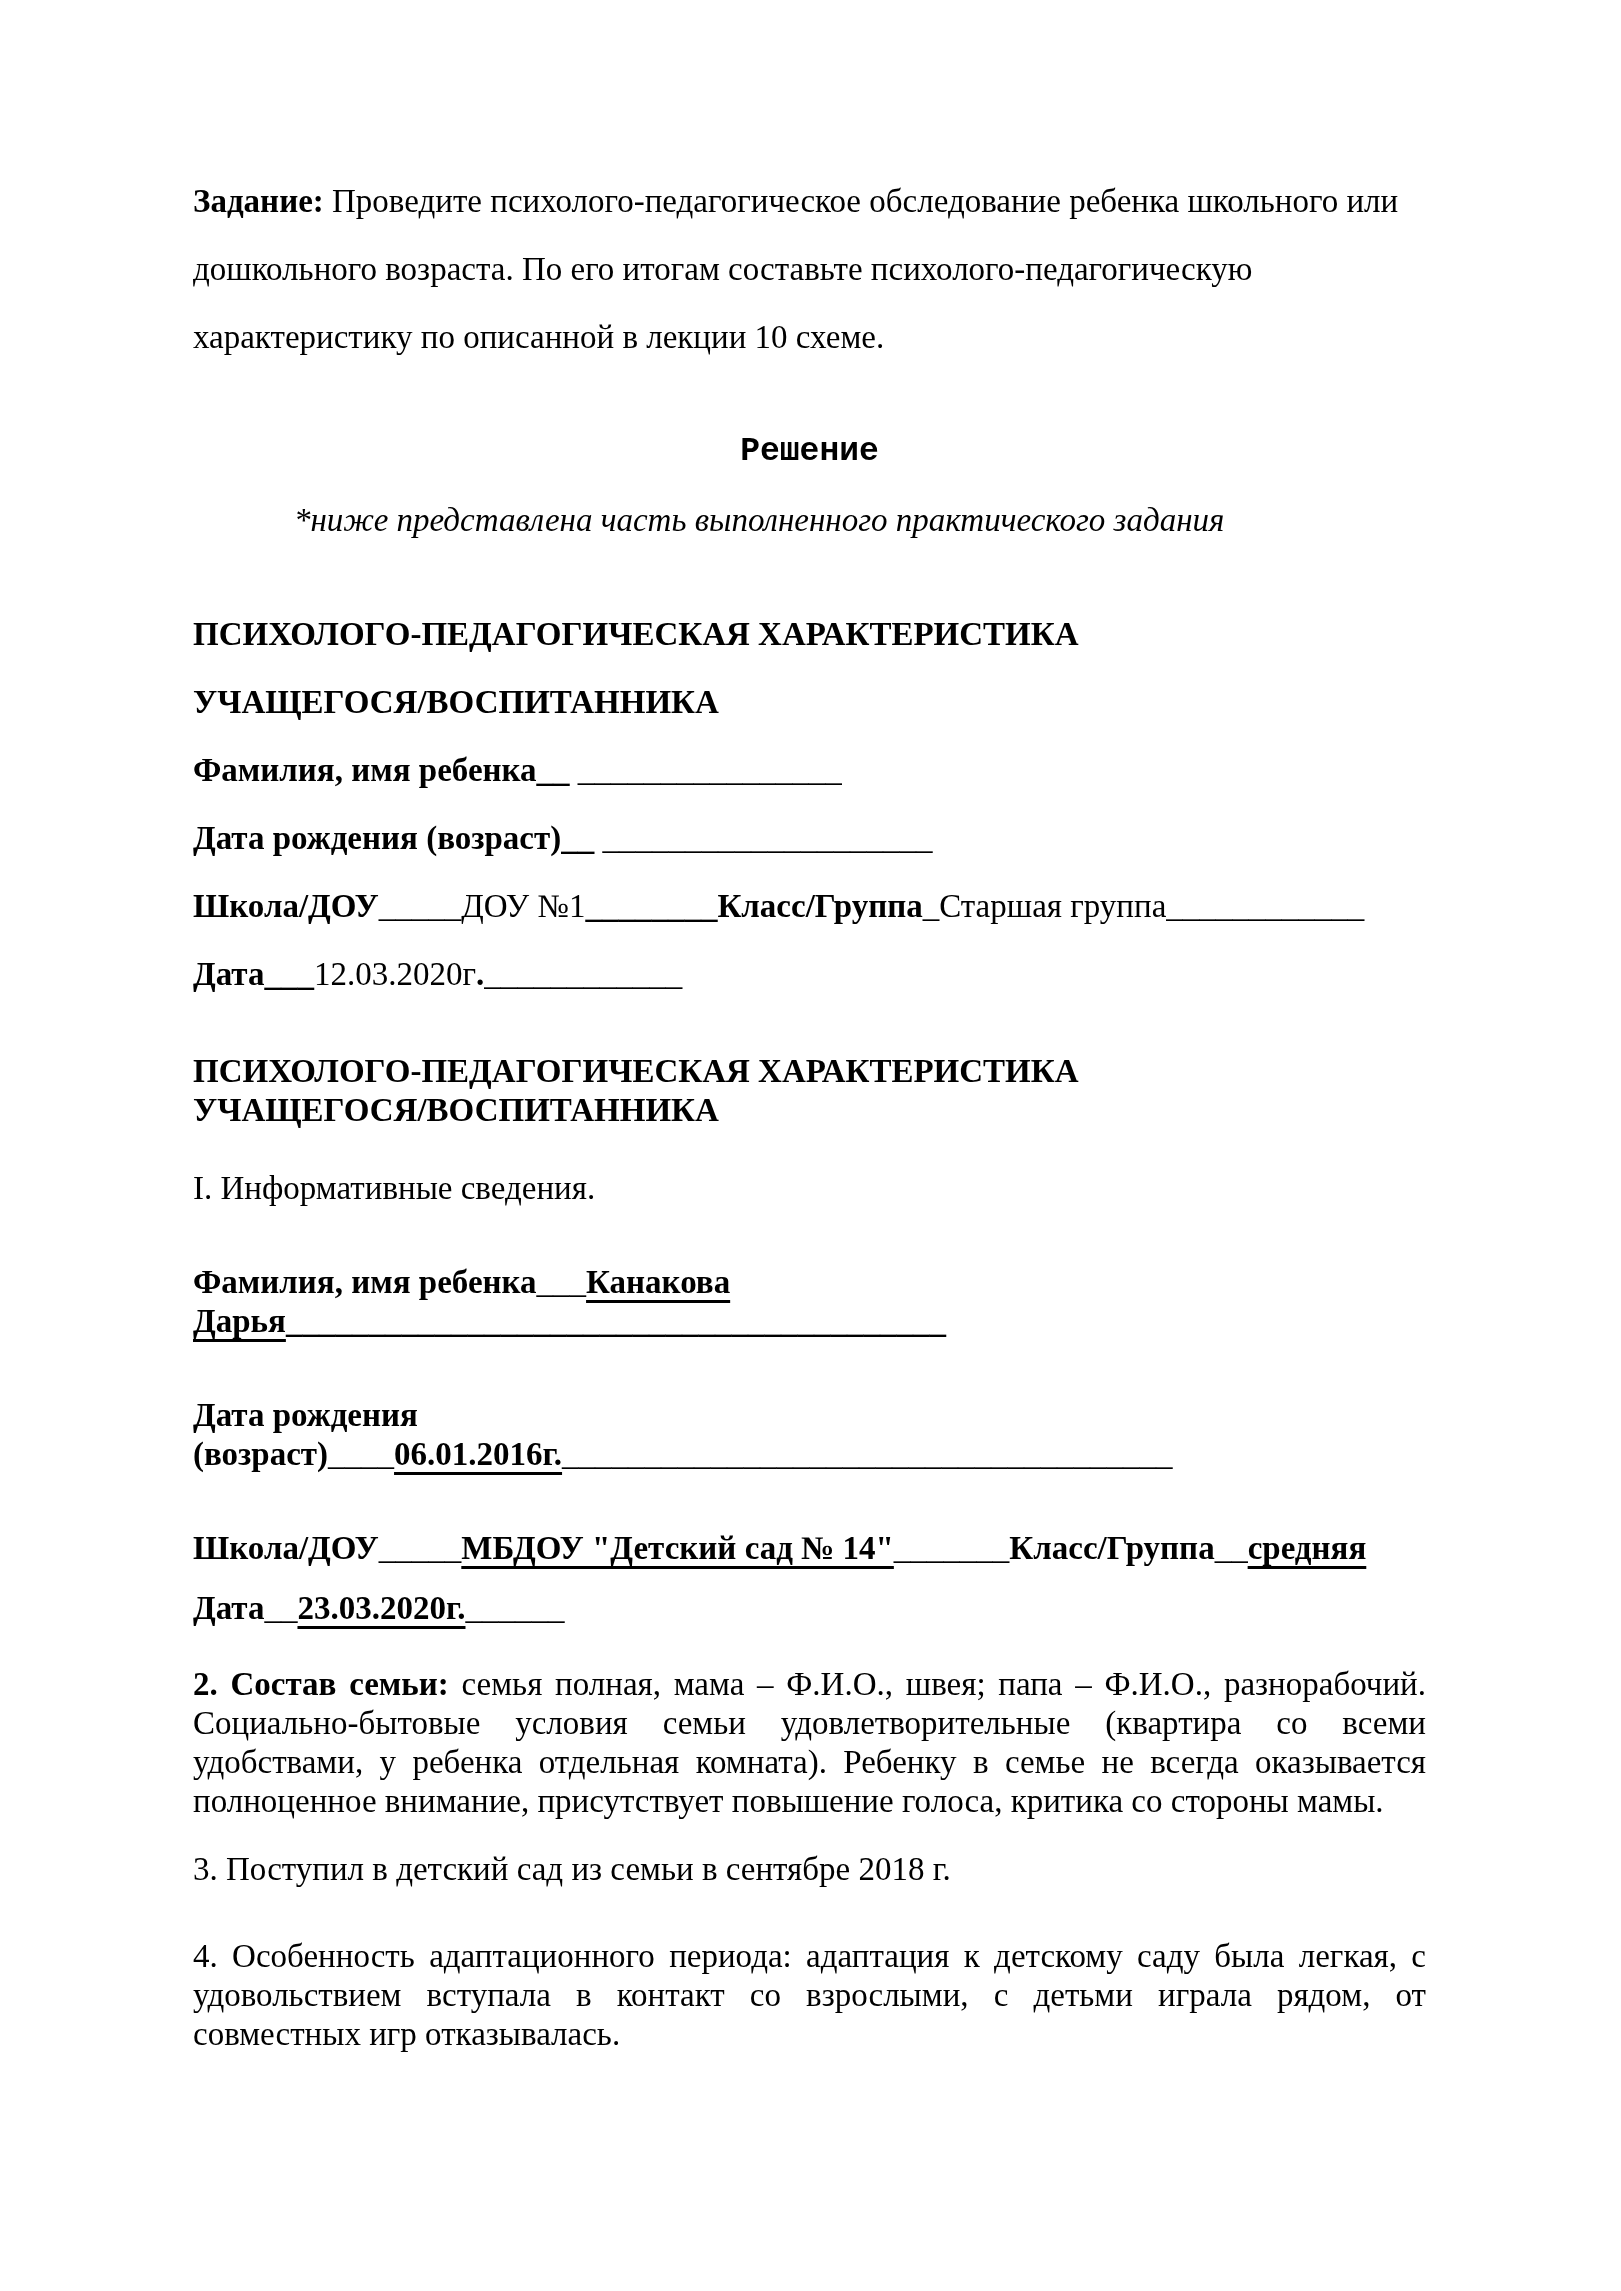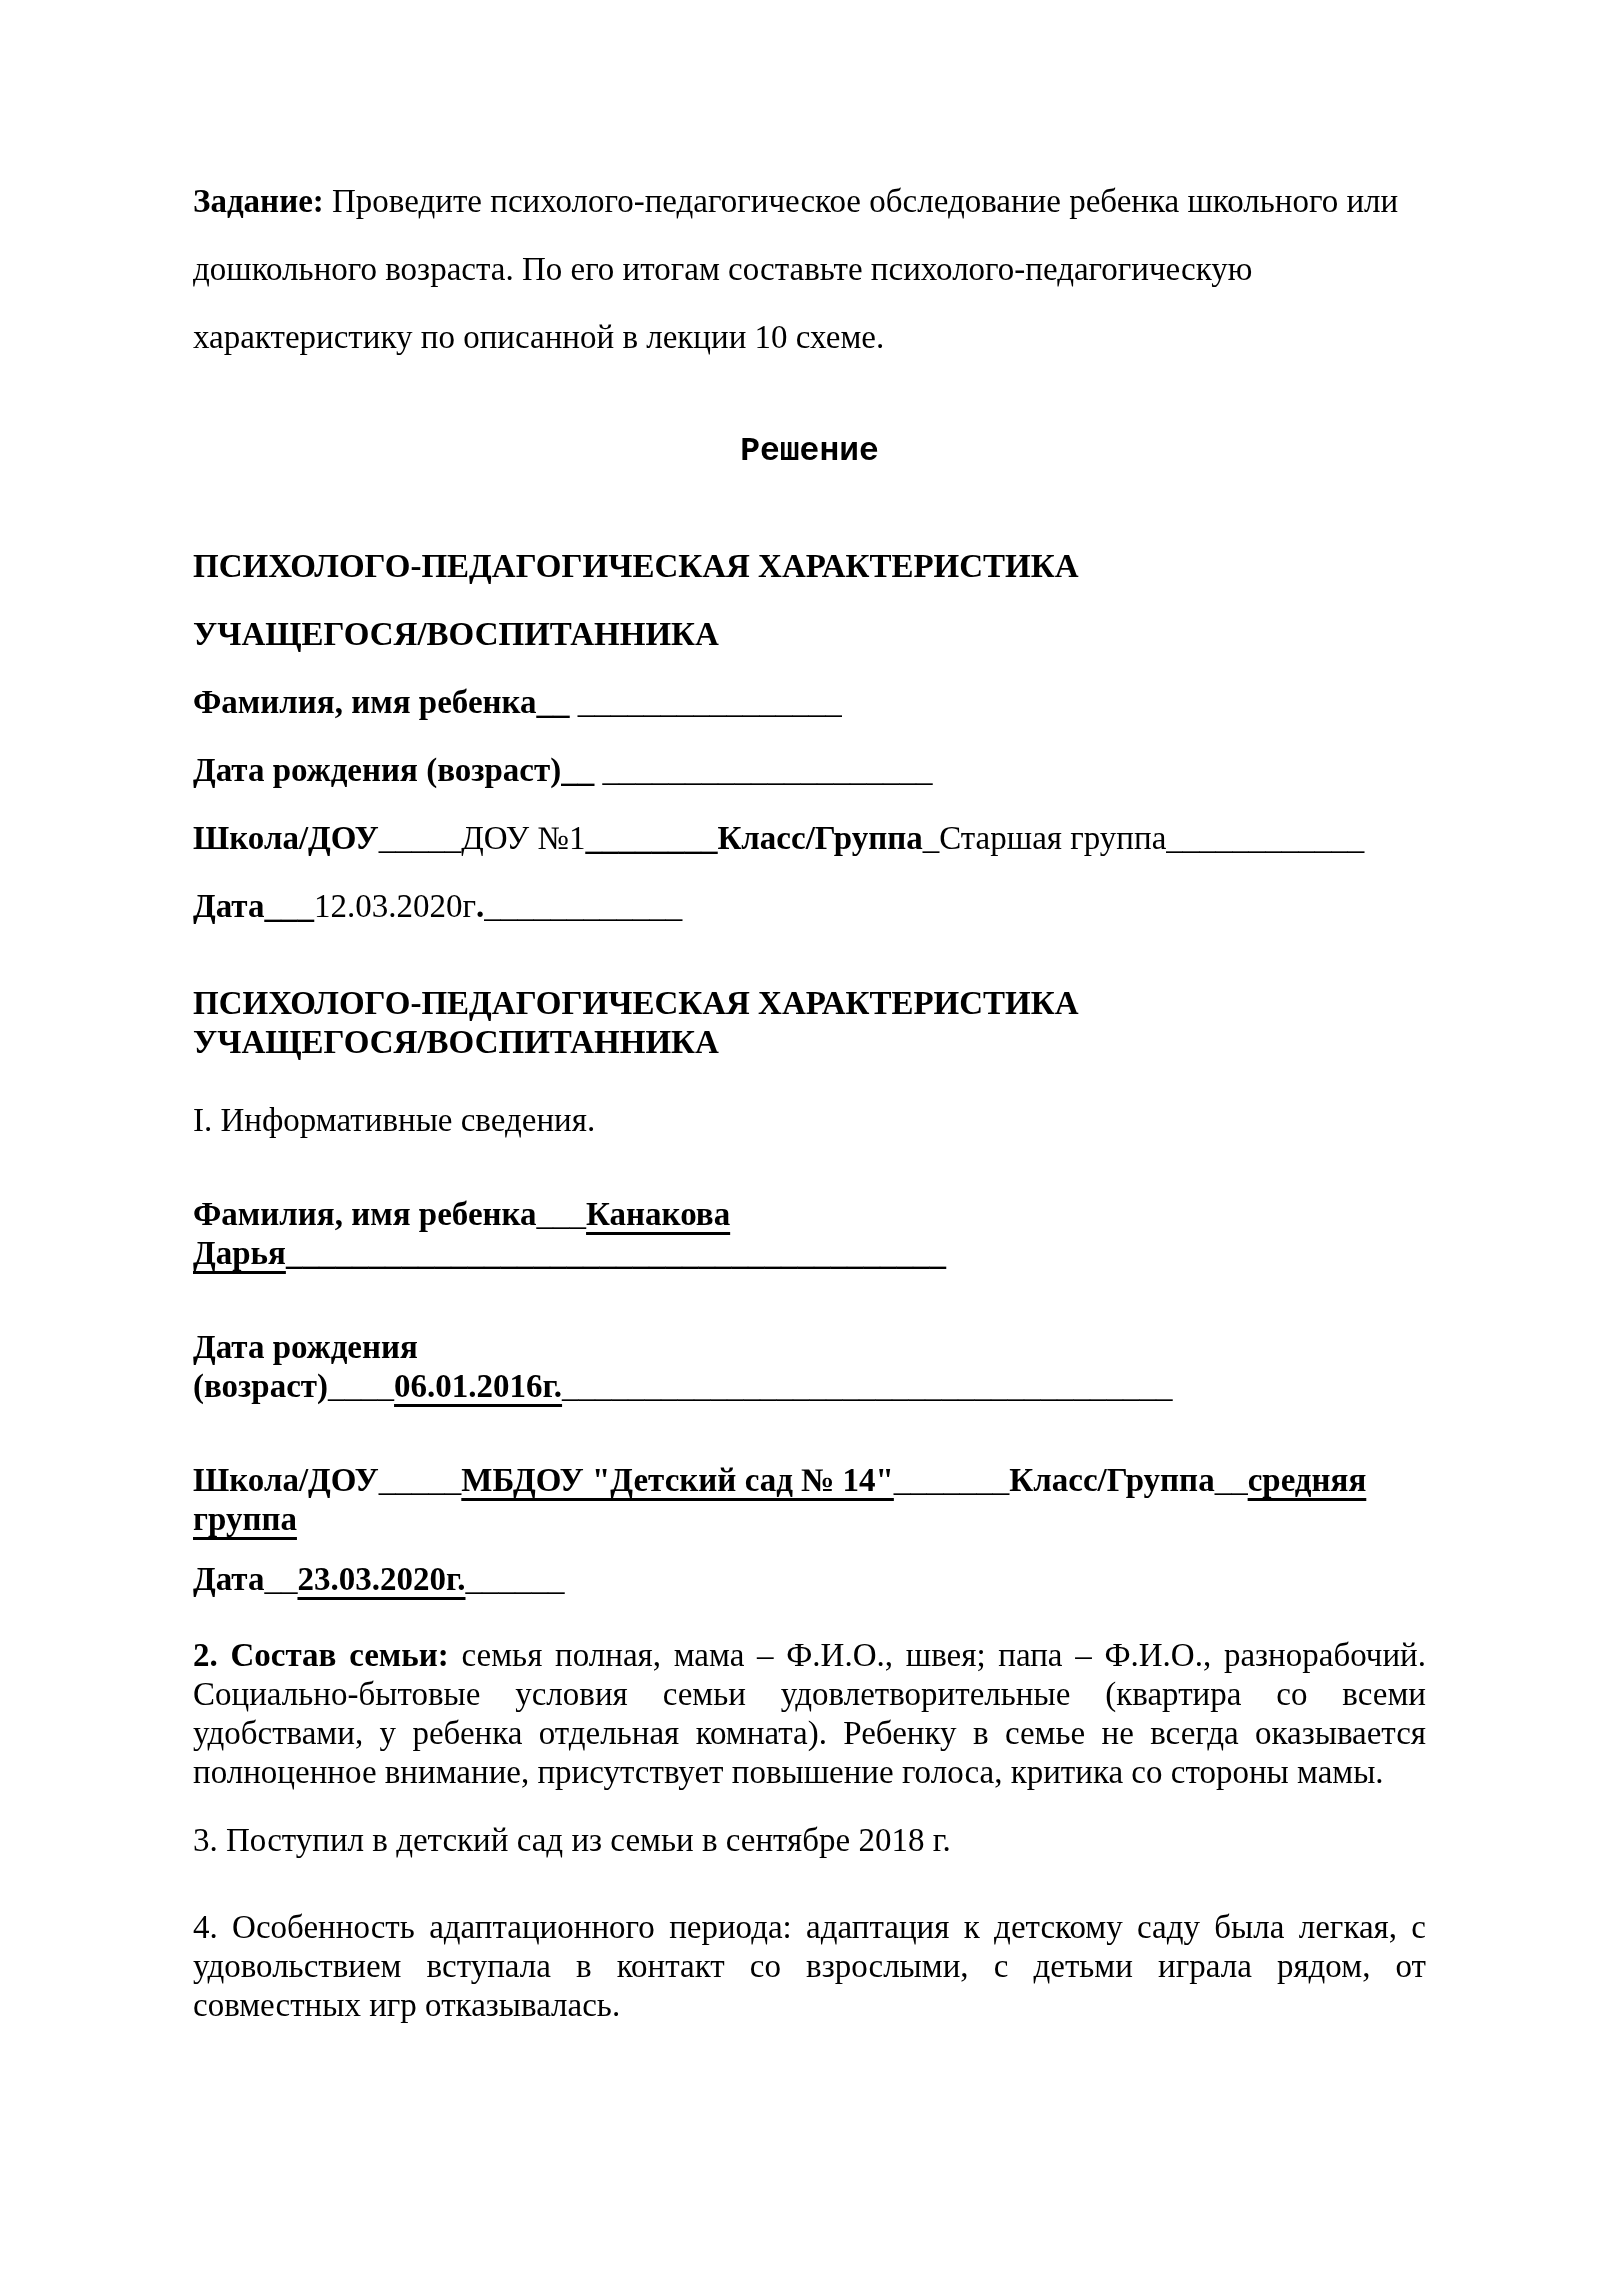--- a/index.html
+++ b/index.html
@@ -49,20 +49,21 @@
 </style>
 </head>
 <body>
 
 <div class="content">
 
   <p class="ls15"><span class="b">Задание:</span><span> Проведите психолого-педагогическое обследование ребенка школьного или дошкольного возраста. По его итогам составьте психолого-педагогическую характеристику по описанной в лекции 10 схеме.</span></p>
 
   <p class="ls15 center solution-heading">Решение</p>
 
+  <p class="ls15 italic solution-note">*ниже представлена часть выполненного практического задания</p>
 
   <div class="heading-block-1">
     <p class="ls15 nowrap">ПСИХОЛОГО-ПЕДАГОГИЧЕСКАЯ ХАРАКТЕРИСТИКА</p>
     <p class="ls15 nowrap">УЧАЩЕГОСЯ/ВОСПИТАННИКА</p>
   </div>
 
   <div>
     <p class="ls15 nowrap"><span class="b">Фамилия, имя ребенка__</span><span> ________________</span></p>
     <p class="ls15 nowrap"><span class="b">Дата рождения (возраст)__</span><span> ____________________</span></p>
     <p class="ls15 nowrap"><span class="b">Школа/ДОУ</span><span>_____</span><span>ДОУ №1</span><span class="b">________</span><span class="b">Класс/Группа</span><span>_</span><span>Старшая группа</span><span>____________</span></p>
@@ -81,21 +82,20 @@
     <p class="ls10 nowrap"><span class="b u">Дарья</span><span class="b">________________________________________</span></p>
   </div>
 
   <div class="field-group">
     <p class="ls10 nowrap"><span class="b">Дата рождения</span></p>
     <p class="ls10 nowrap"><span class="b">(возраст)</span><span>____</span><span class="b u">06.01.2016г.</span><span>_____________________________________</span></p>
   </div>
 
   <div class="field-group">
     <p class="ls10 nowrap"><span class="b">Школа/ДОУ</span><span>_____</span><span class="b u">МБДОУ "Детский сад № 14"</span><span>_______</span><span class="b">Класс/Группа</span><span>__</span><span class="b u">средняя</span></p>
-    <p class="ls10 nowrap"><span class="b u">группа</span></p>
   </div>
 
   <div class="field-group-tight">
     <p class="ls10 nowrap"><span class="b">Дата</span><span>__</span><span class="b u">23.03.2020г.</span><span>______</span></p>
   </div>
 
   <p class="ls10 just para-family"><span class="b">2. Состав семьи:</span><span> семья полная, мама – Ф.И.О., швея; папа – Ф.И.О., разнорабочий. Социально-бытовые условия семьи удовлетворительные (квартира со всеми удобствами, у ребенка отдельная комната). Ребенку в семье не всегда оказывается полноценное внимание, присутствует повышение голоса, критика со стороны мамы.</span></p>
 
   <p class="ls10 para-admission">3. Поступил в детский сад из семьи в сентябре 2018 г.</p>
 

